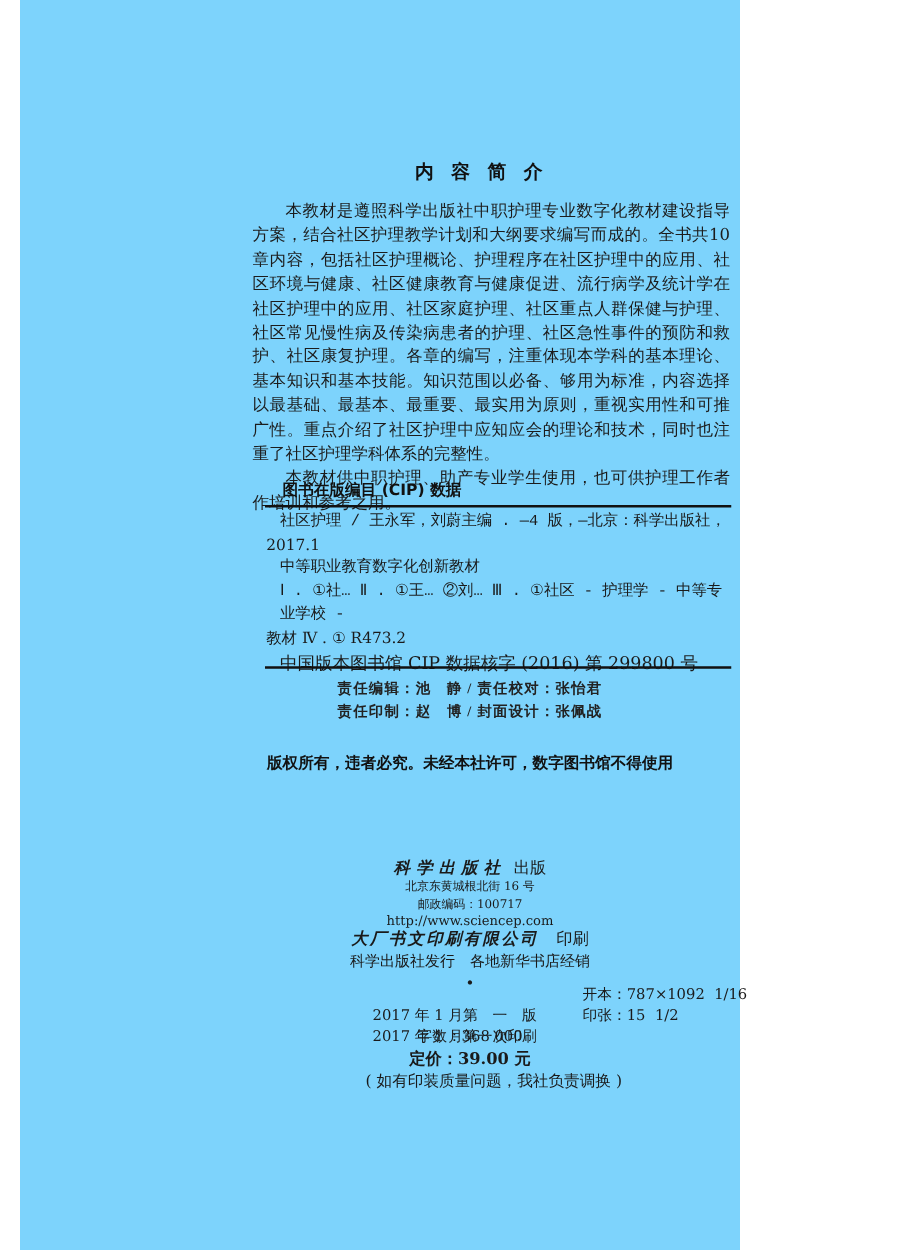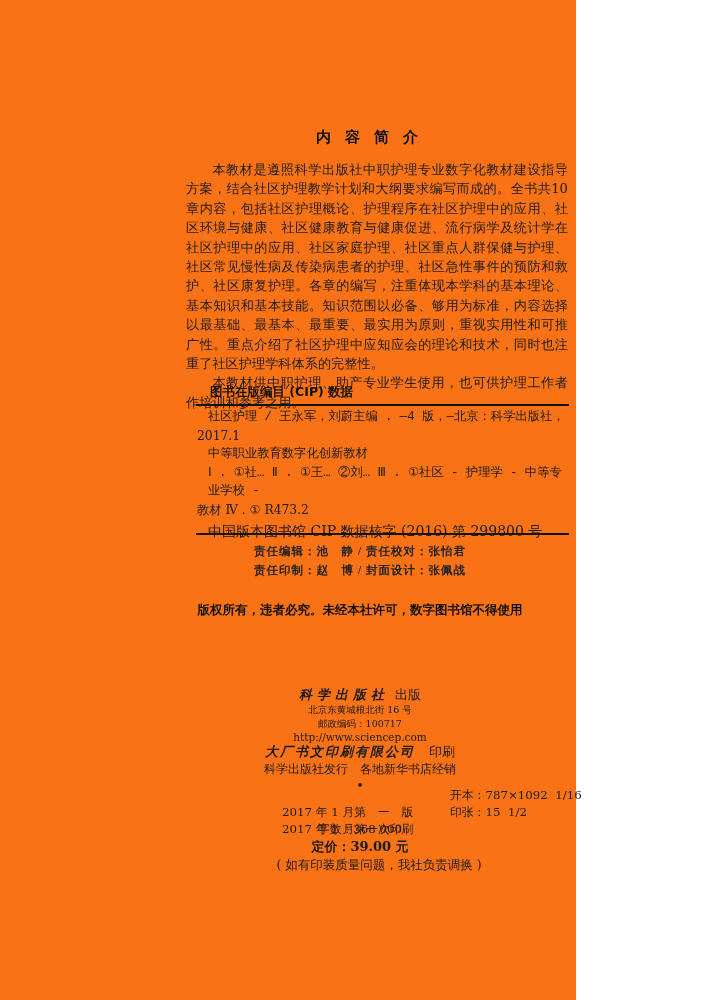--- a/index.html
+++ b/index.html
@@ -10,23 +10,23 @@
     body {
       width: 720px;
       height: 1000px;
       position: relative;
       overflow: hidden;
       color: #1a1a1a;
       font-family: "DejaVu Serif", "Liberation Serif", serif;
     }
     .page {
       position: absolute;
-      left: 0; top: 0;
+      left: 16px; top: 0;
       width: 576px; height: 1000px;
-      background: #f97316;
+      background: #7dd3fc;
     }
 
     
     .summary-title {
       position: absolute;
       top: 128px;
       left: 0; width: 720px;
       text-align: center;
       font-family: "DejaVu Sans", "Liberation Sans", sans-serif;
       font-weight: bold;

